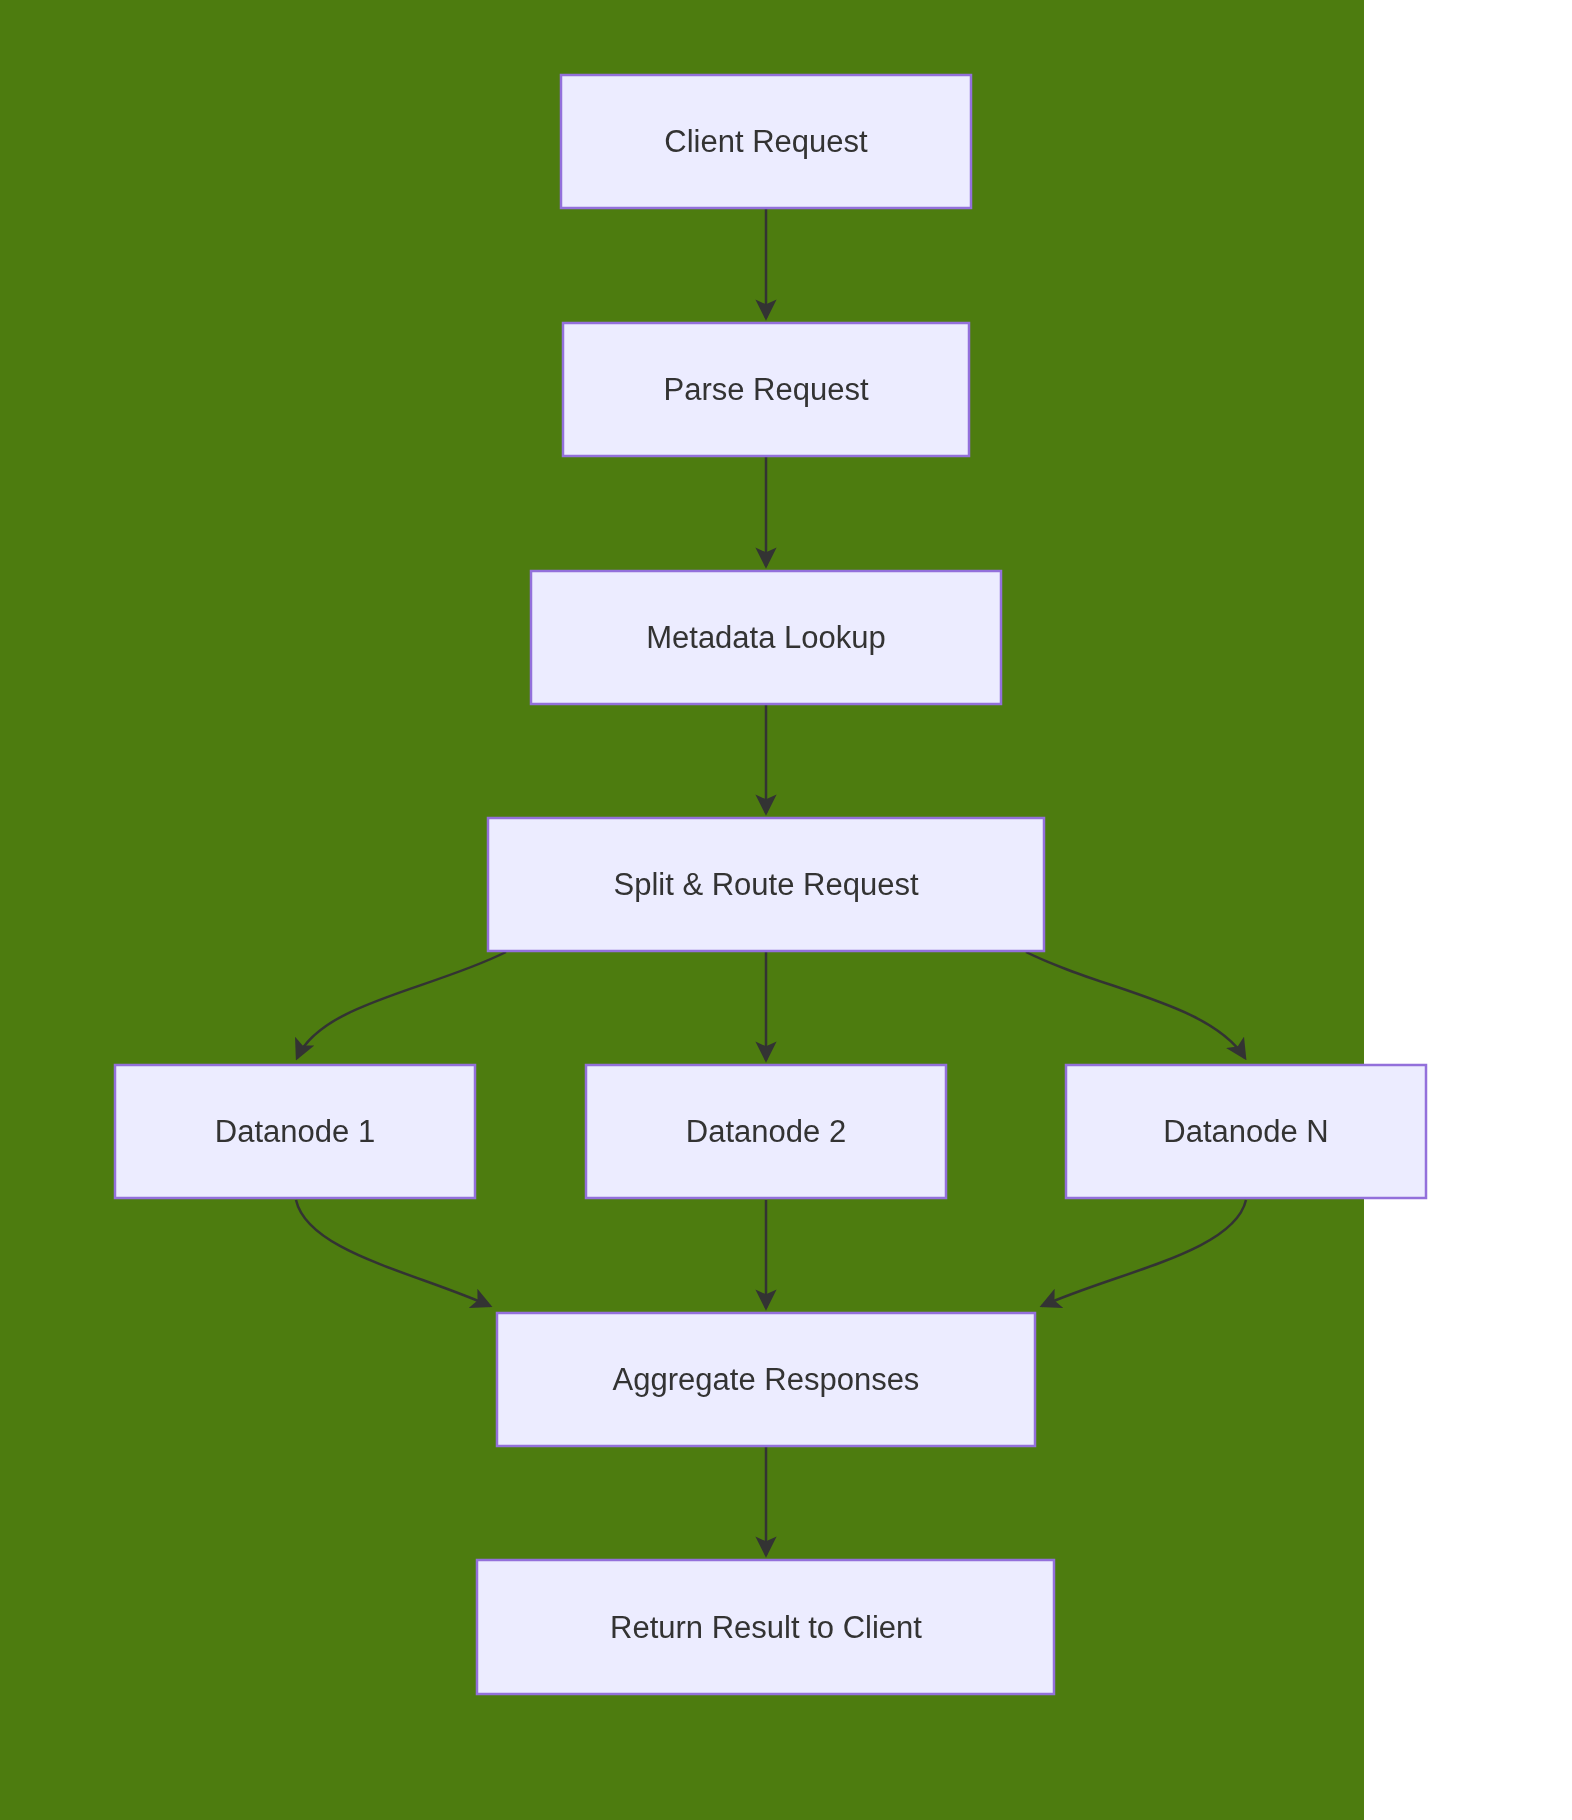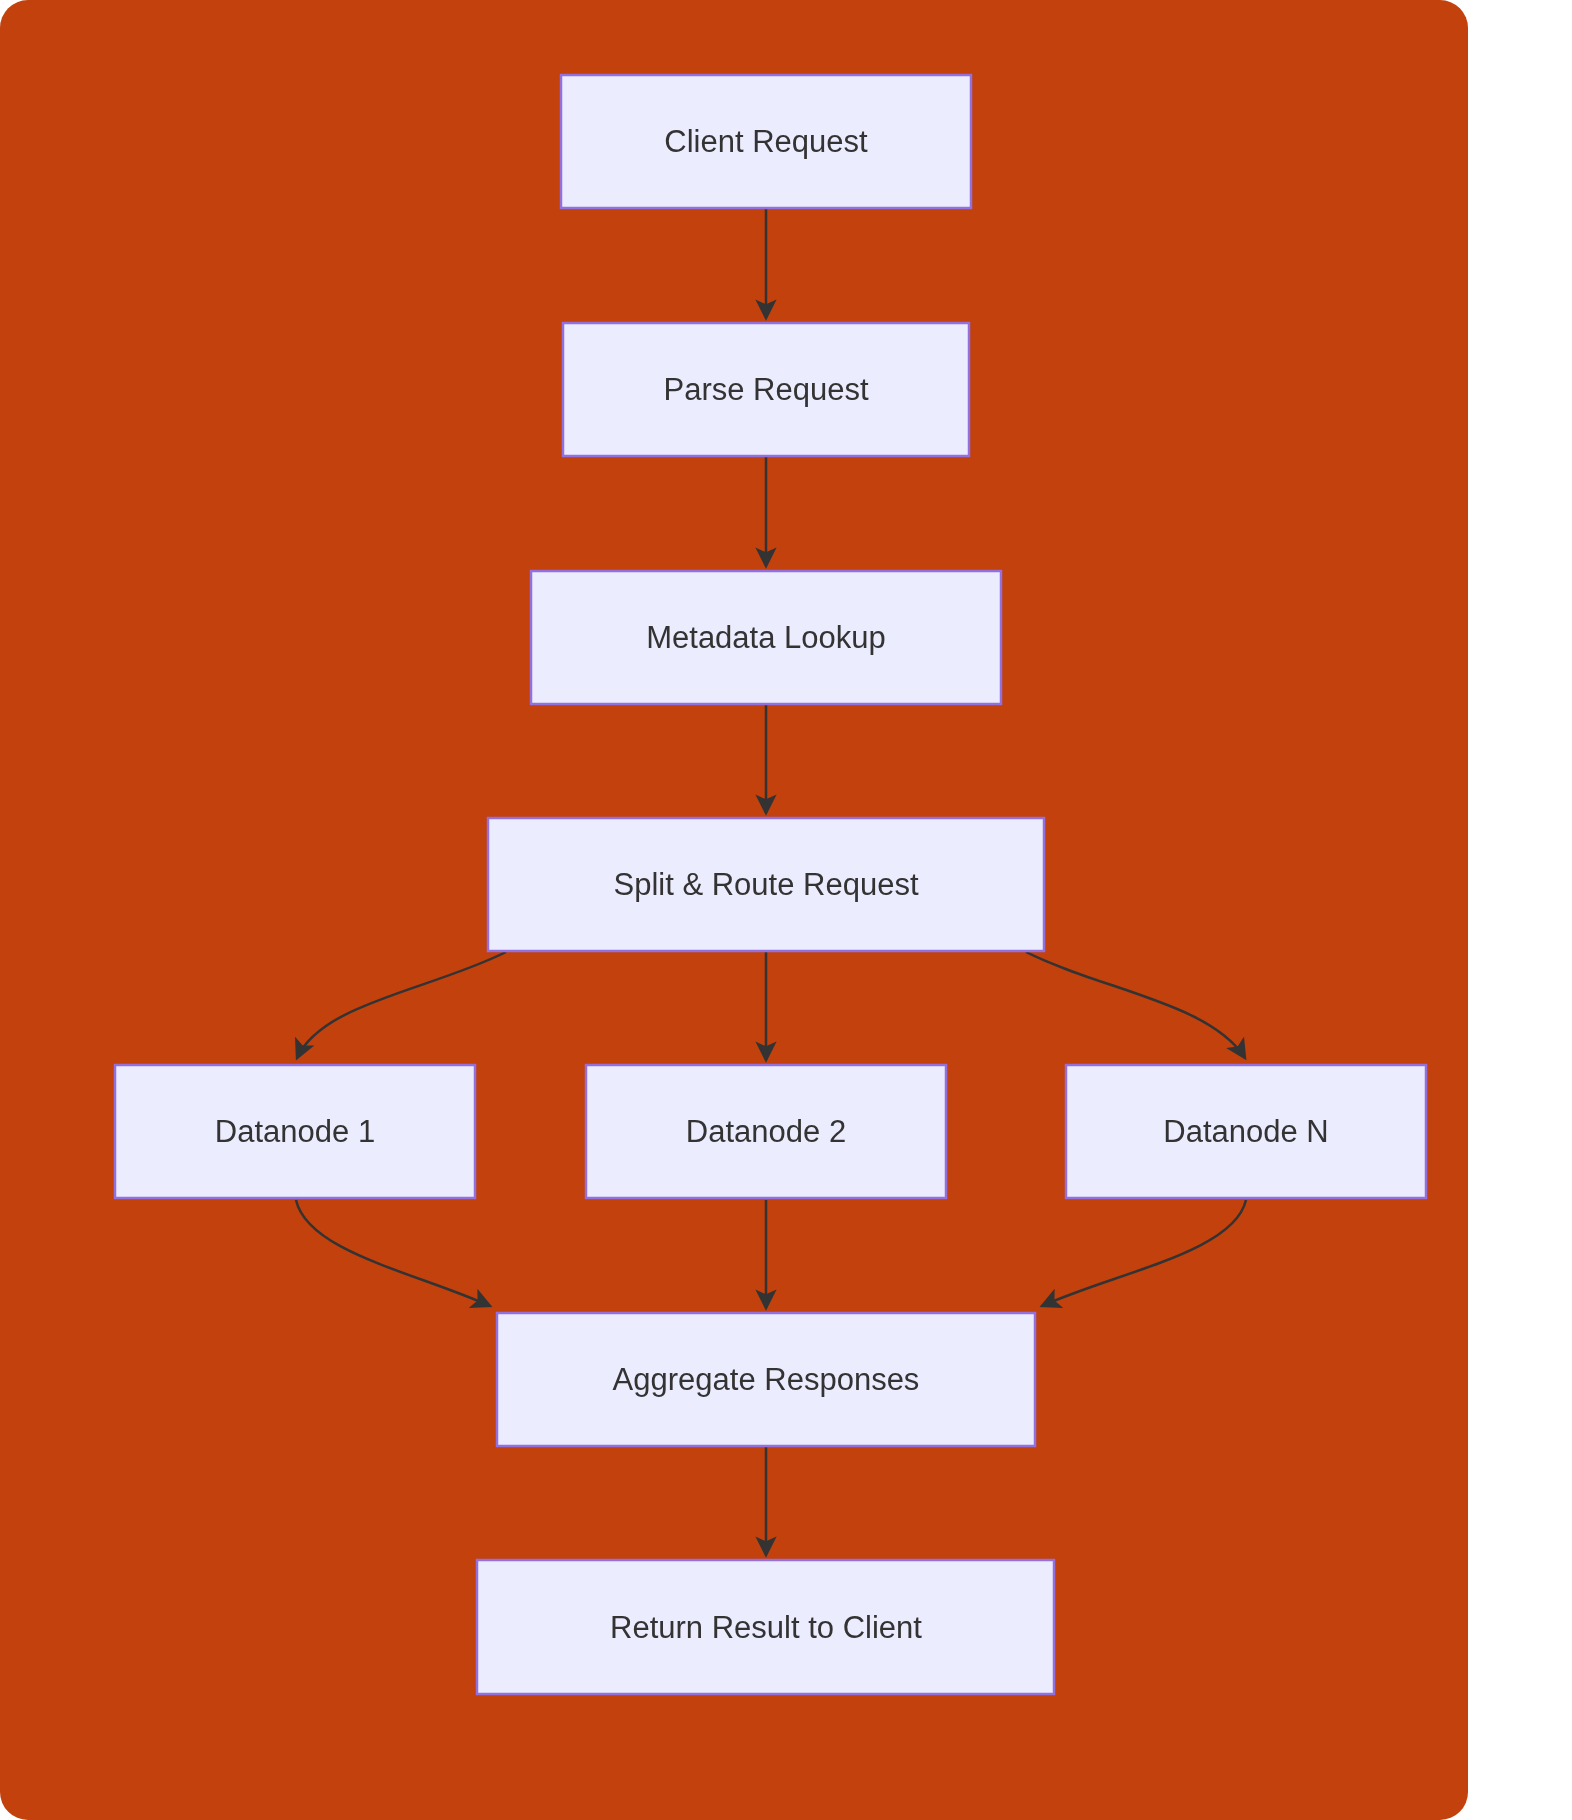--- a/index.html
+++ b/index.html
@@ -1,25 +1,24 @@
 <!DOCTYPE html>
 <html><head>
 <meta charset="utf-8">
 <style>
   html, body {
     margin: 0;
     padding: 0;
     background: #ffffff;
   }
   .canvas {
-    width: 1468px;
+    width: 1364px;
     height: 1820px;
     position: relative;
-    background: #c2410c;
-    border-radius: 28px;
+    background: #4d7c0f;
   }
   svg {
     display: block;
   }
   .node-rect {
     fill: #ECECFF;
     stroke: #9370DB;
     stroke-width: 2.5px;
   }
   .node-label {

